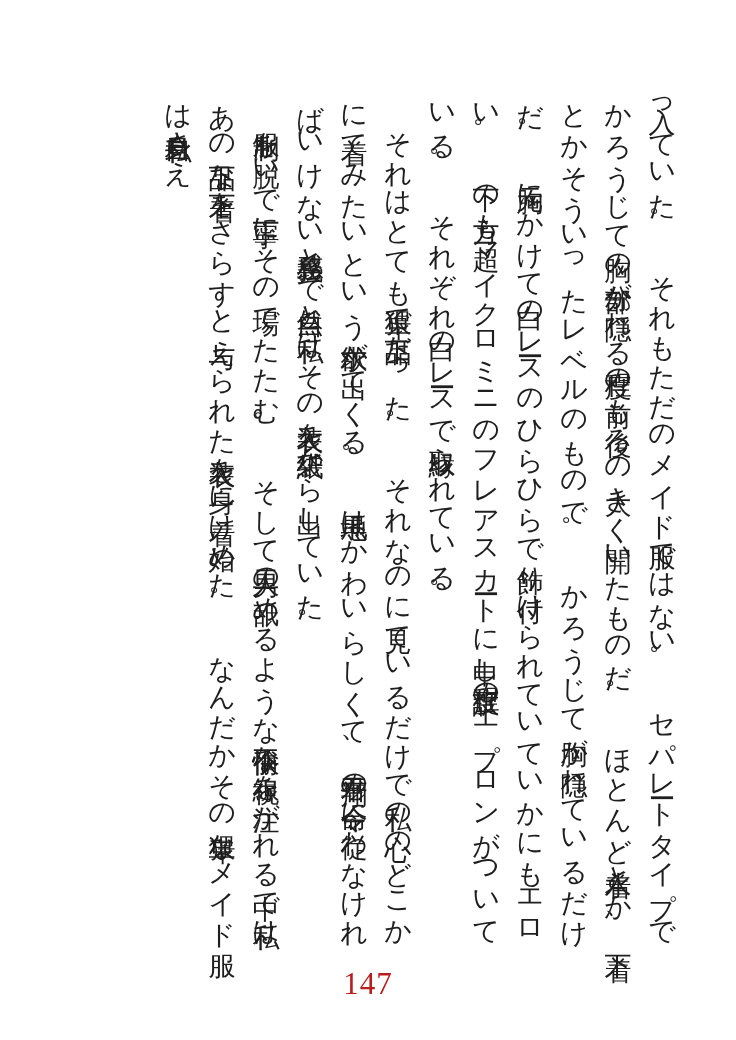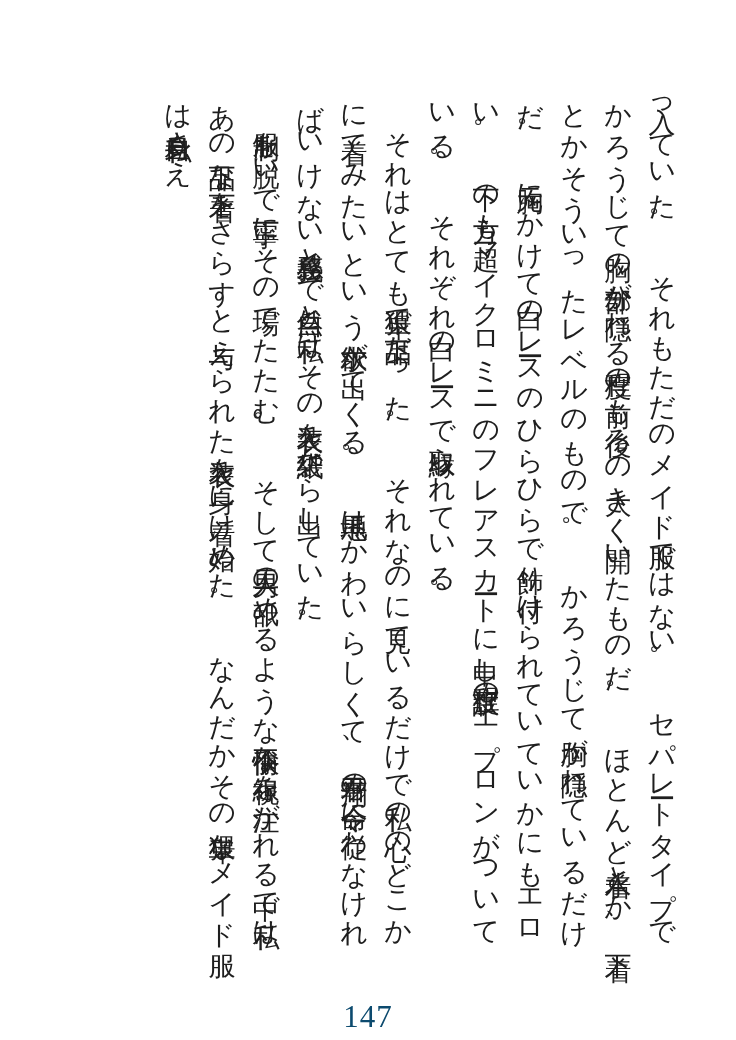--- a/index.html
+++ b/index.html
@@ -35,23 +35,22 @@
   .text-block p.indent {
     text-indent: 1em;
   }
   .page-number {
     position: absolute;
     top: 966px;
     left: 0;
     width: 100%;
     text-align: center;
     font-size: 31px;
-    color: #0c4a6e;
+    color: #b91c1c;
     letter-spacing: 1px;
-    margin-top: 33px;
   }
 </style>
 </head>
 <body>
 
 <div class="page">
   <div class="text-block">
     <p>入っていた。　それもただのメイド服ではない。　セパレートタイプでかろうじて胸の部分が隠れる程度の前も後ろの大きく開いたものだ。　ほとんど水着とか、下着とかそういったレベルのもので。　かろうじて胸が隠れているだけだ。　胸元にかけて白のレースのひらひらで飾り付けられていていかにもエロい。　下の方も超マイクロミニのフレアスカートに申し訳程度のエプロンがついている。　それぞれ白のレースで縁取られている。</p>
     <p class="indent">それはとても卑猥で下品だった。　それなのに見ているだけで私の心のどこかに着てみたいという欲求が出てくる。　黒地はかわいらしくて、翔平君の命令に従わなければいけない義務感とで自然と私はその衣装を紙袋から出していた。</p>
     <p class="indent">制服を脱いで丁寧にその場でたたむ。　そして男二人の舐めるような不愉快な視線を注がれる中で私はあの下品な下着をさらすと与えられた衣装を身に着け始めた。　なんだかその卑猥なメイド服は私自身さえ</p>

